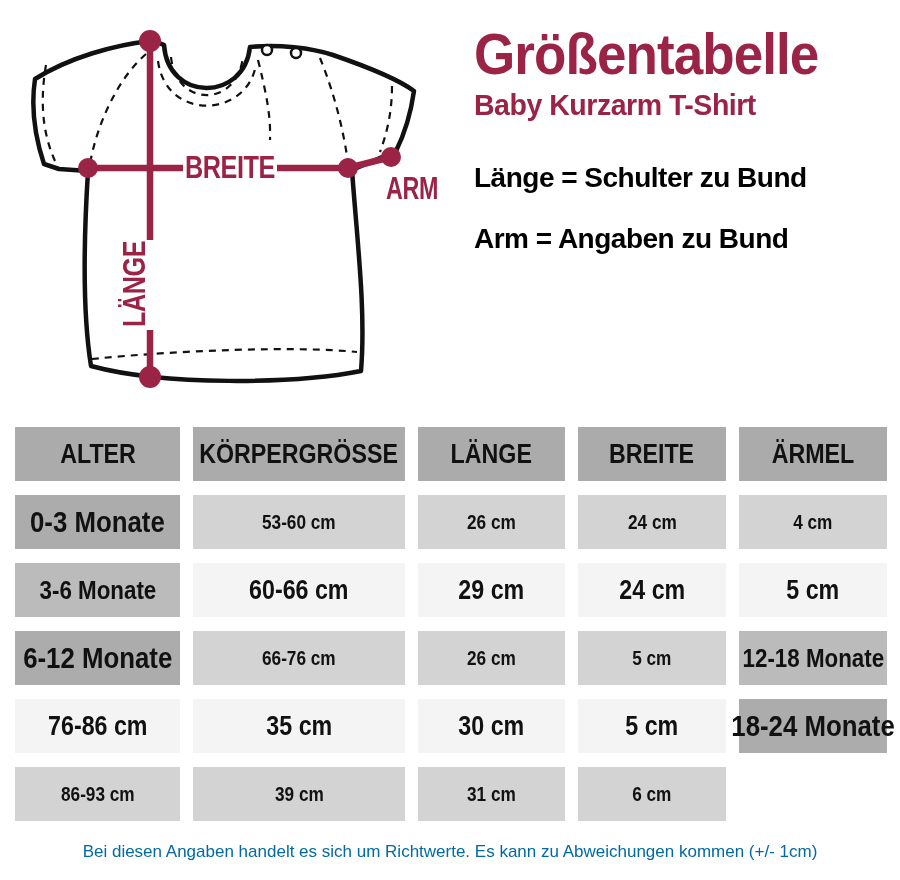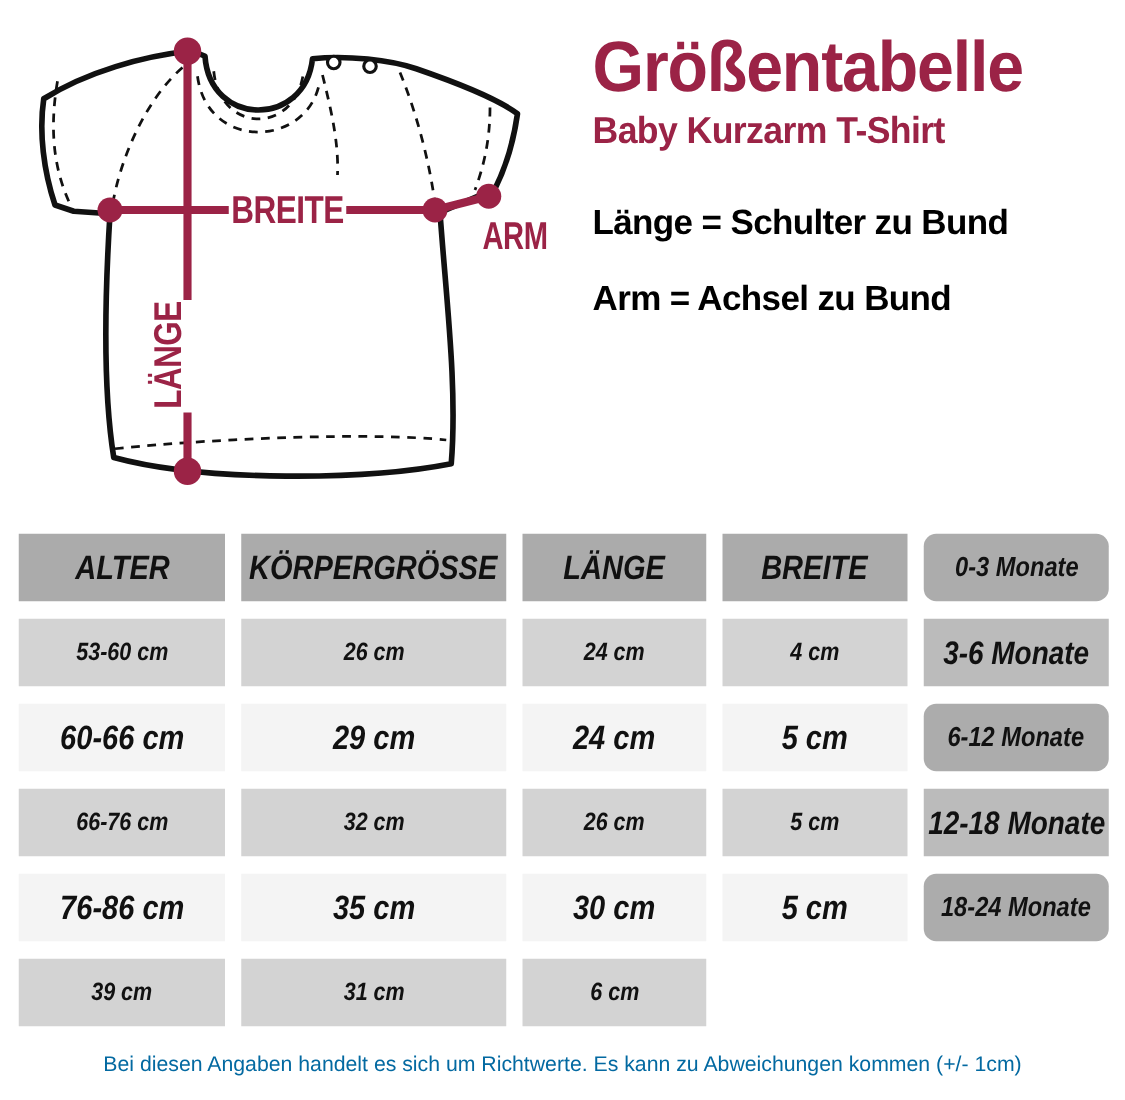--- a/index.html
+++ b/index.html
@@ -33,25 +33,25 @@
   
   .size-table {
     position: absolute; left: 15px; top: 427px;
     display: grid;
     grid-template-columns: 165px 212px 147px 148px 148px;
     grid-template-rows: 54px 54px 54px 54px 54px 54px;
     column-gap: 13px; row-gap: 14px;
   }
   .cell {
     display: flex; align-items: center; justify-content: center;
-    color: #111111; font-weight: 700; white-space: nowrap; font-style: italic;
+    color: #111111; font-weight: 700; white-space: nowrap;
   }
   .cell .cx { display: inline-block; transform: scaleX(0.86); transform-origin: center; }
   .cell.header { background: #ABABAB; font-size: 27px; }
-  .cell.age.odd  { background: #ACACAC; font-size: 22px; border-radius: 10px; }
+  .cell.age.odd  { background: #ACACAC; font-size: 30px; }
   .cell.age.even { background: #BBBBBB; font-size: 26px; justify-content: center; }
   .cell.data.odd  { background: #D3D3D3; font-size: 20px; }
   .cell.data.even { background: #F4F4F4; font-size: 27px; }
 
   
   .footer {
     position: absolute; left: 0; top: 842px; width: 900px;
     text-align: center; color: #0369a1; font-size: 17px; font-weight: 400;
   }
 
@@ -113,35 +113,38 @@
     <text class="mlabel" transform="translate(145,284) rotate(-90)" text-anchor="middle" textLength="86" lengthAdjust="spacingAndGlyphs">LÄNGE</text>
   </svg>
 
   <div class="title-block">
     <div class="title">Größentabelle</div>
     <div class="subtitle">Baby Kurzarm T-Shirt</div>
   </div>
 
   <div class="definitions">
     <div class="definition-line">Länge = Schulter zu Bund</div>
-    <div class="definition-line">Arm = Achsel zu Bund</div>
+    <div class="definition-line">Arm = Angaben zu Bund</div>
   </div>
 
   <div class="size-table" id="size-table">
       <div class="cell header">
         <span class="cx">ALTER</span>
       </div>
       <div class="cell header">
         <span class="cx">KÖRPERGRÖSSE</span>
       </div>
       <div class="cell header">
         <span class="cx">LÄNGE</span>
       </div>
       <div class="cell header">
         <span class="cx">BREITE</span>
+      </div>
+      <div class="cell header">
+        <span class="cx">ÄRMEL</span>
       </div>
       <div class="cell age odd">
         <span class="cx">0-3 Monate</span>
       </div>
       <div class="cell data odd">
         <span class="cx">53-60 cm</span>
       </div>
       <div class="cell data odd">
         <span class="cx">26 cm</span>
       </div>
@@ -166,23 +169,20 @@
       <div class="cell data even">
         <span class="cx">5 cm</span>
       </div>
       <div class="cell age odd">
         <span class="cx">6-12 Monate</span>
       </div>
       <div class="cell data odd">
         <span class="cx">66-76 cm</span>
       </div>
       <div class="cell data odd">
-        <span class="cx">32 cm</span>
-      </div>
-      <div class="cell data odd">
         <span class="cx">26 cm</span>
       </div>
       <div class="cell data odd">
         <span class="cx">5 cm</span>
       </div>
       <div class="cell age even">
         <span class="cx">12-18 Monate</span>
       </div>
       <div class="cell data even">
         <span class="cx">76-86 cm</span>
@@ -193,20 +193,23 @@
       <div class="cell data even">
         <span class="cx">30 cm</span>
       </div>
       <div class="cell data even">
         <span class="cx">5 cm</span>
       </div>
       <div class="cell age odd">
         <span class="cx">18-24 Monate</span>
       </div>
       <div class="cell data odd">
+        <span class="cx">86-93 cm</span>
+      </div>
+      <div class="cell data odd">
         <span class="cx">39 cm</span>
       </div>
       <div class="cell data odd">
         <span class="cx">31 cm</span>
       </div>
       <div class="cell data odd">
         <span class="cx">6 cm</span>
       </div>
     </div>
 

